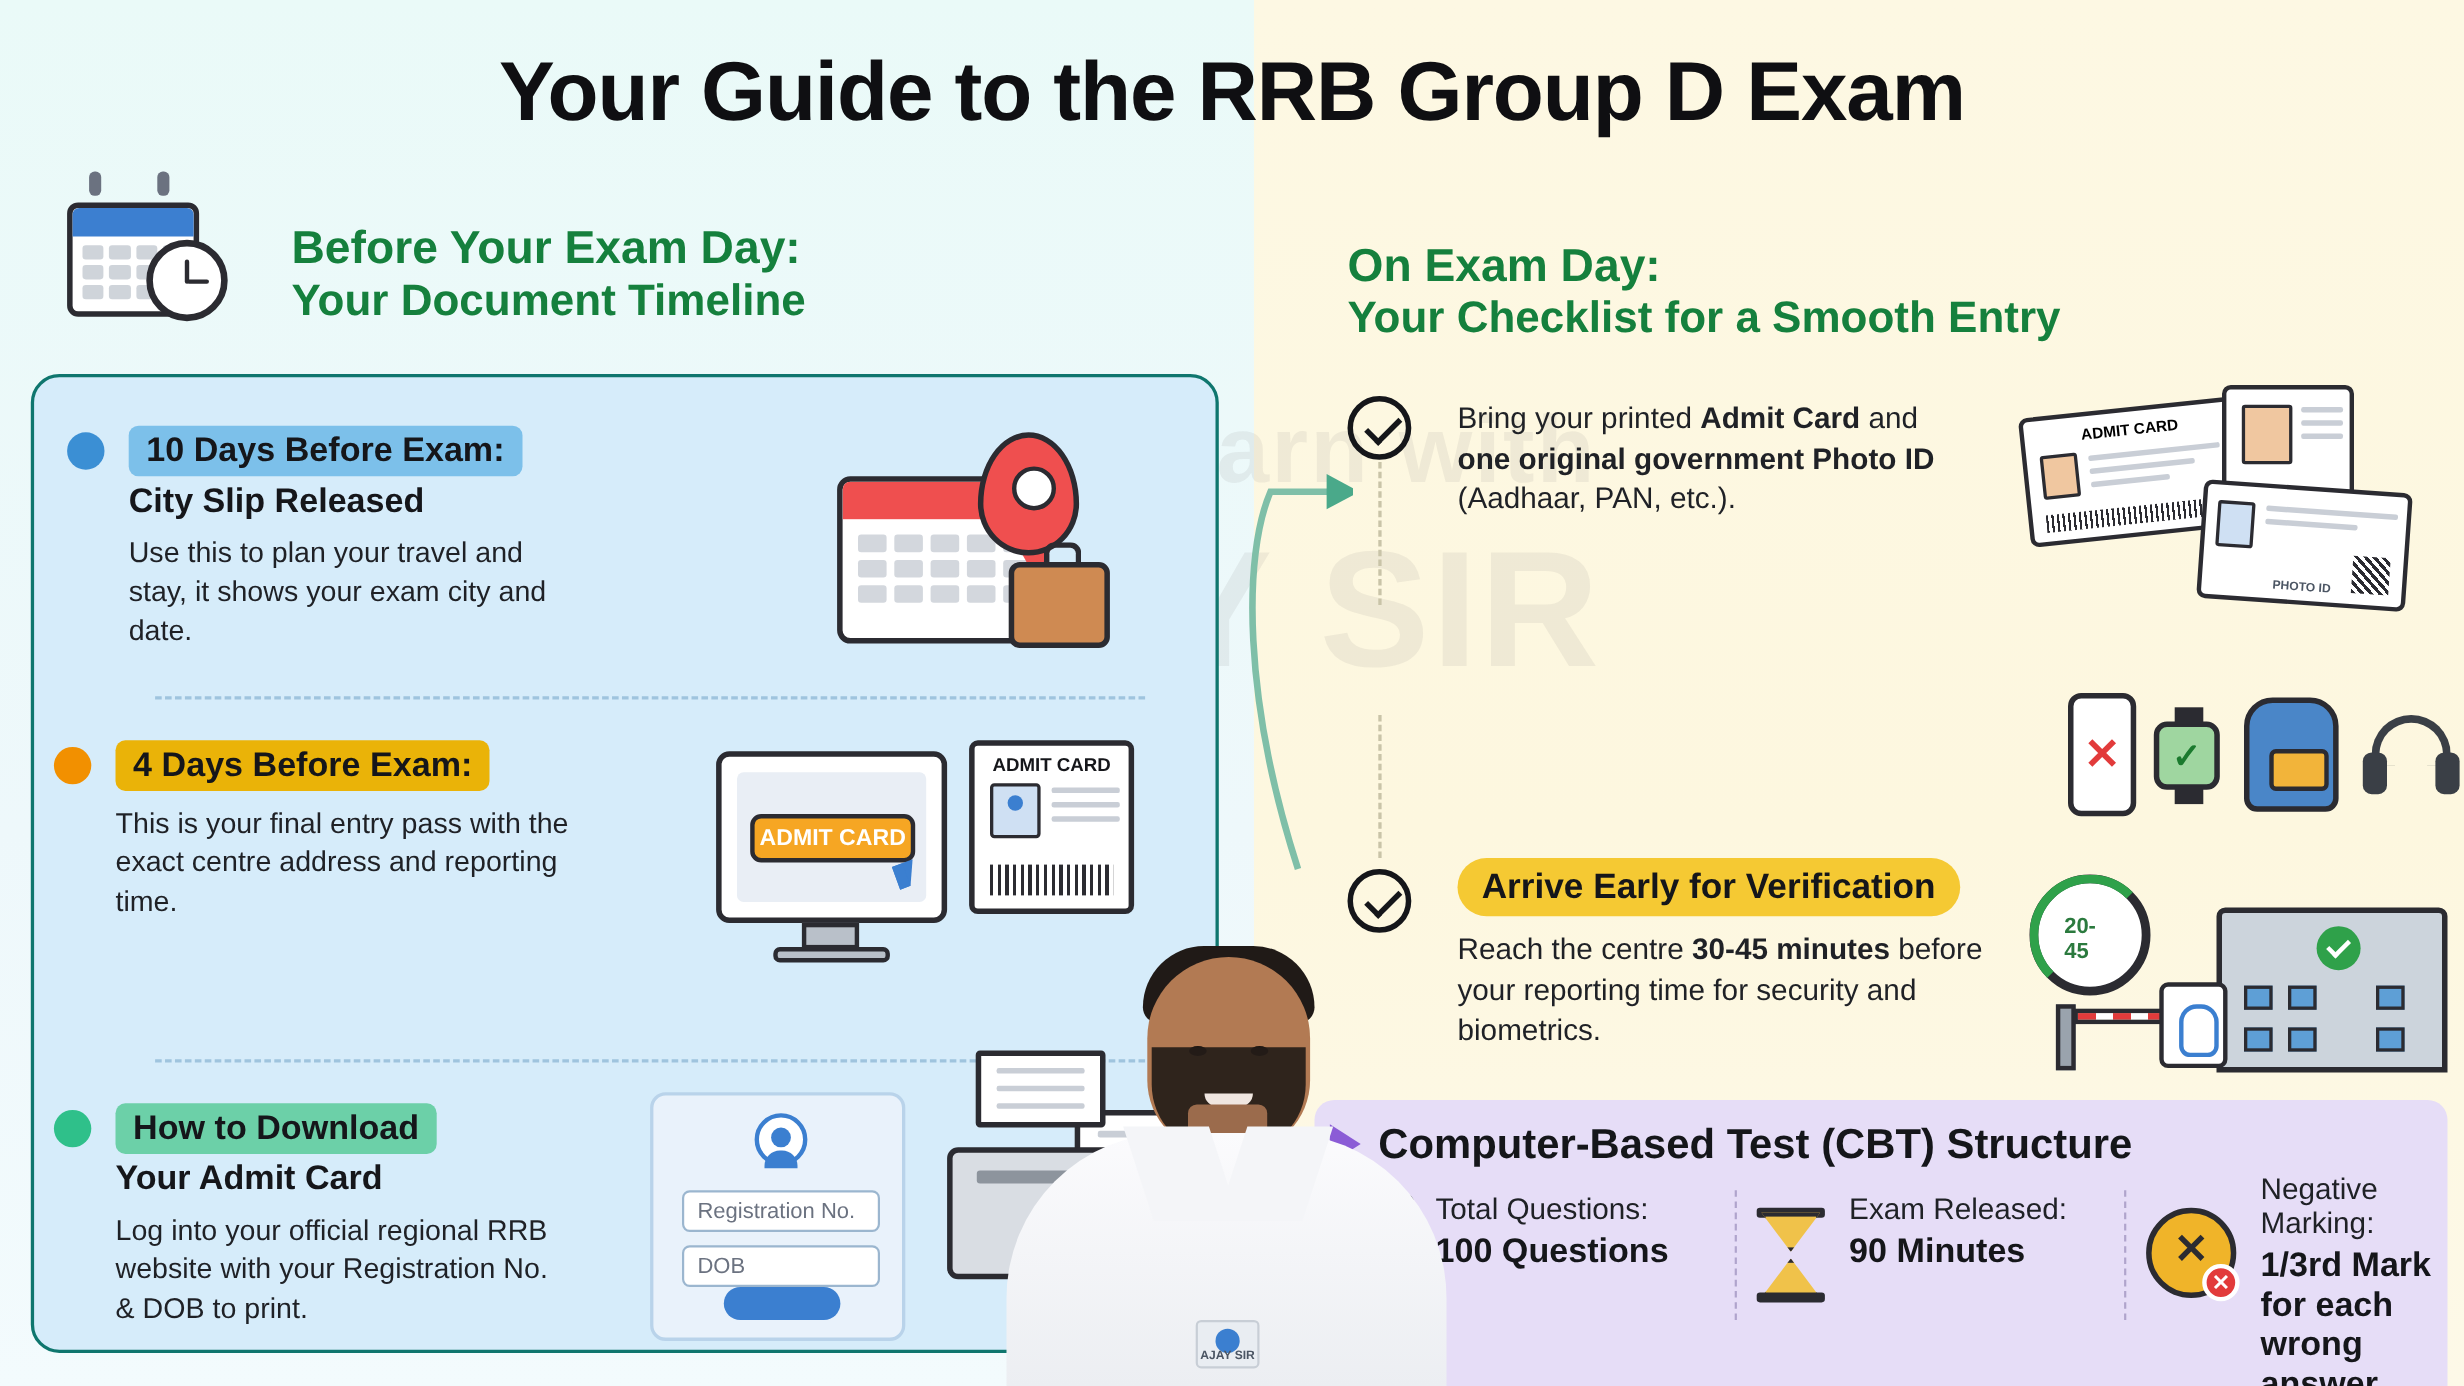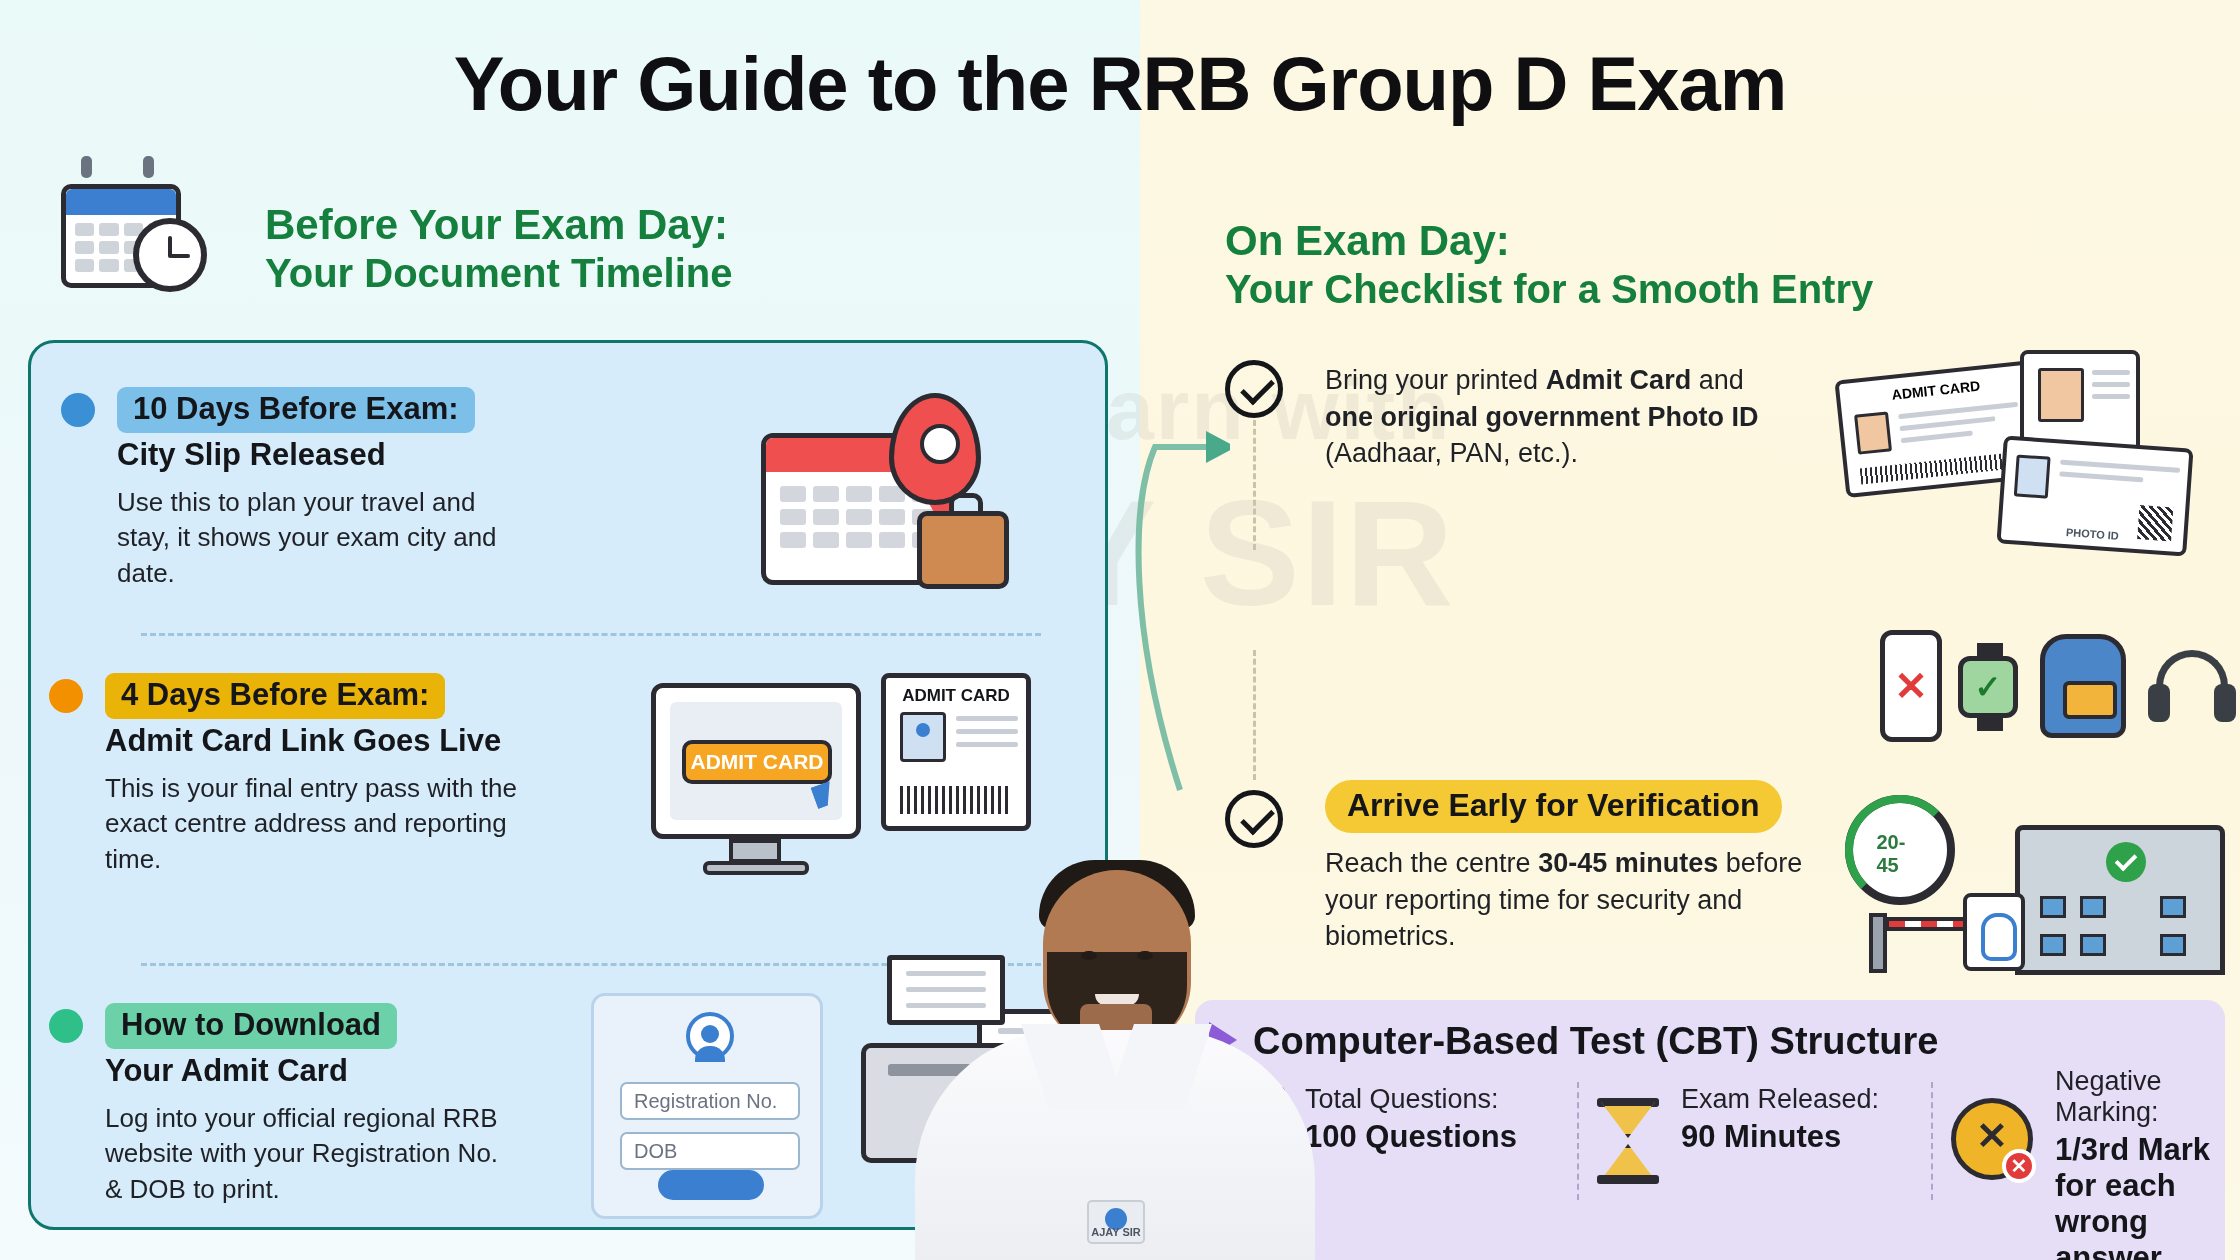--- a/index.html
+++ b/index.html
@@ -403,21 +403,20 @@
       <div class="bag-handle"></div>
       <div class="bag"></div>
     </div>
 
     <div class="divider" style="left:110px; top:290px; width:900px;"></div>
 
     <div class="tl-item" style="left:18px; top:330px; width:470px;">
       <div class="dot" style="left:0; top:6px; background:#f29000"></div>
       <div style="margin-left:56px">
         <span class="tag" style="background:#eab308">4 Days Before Exam:</span>
-        <div class="tl-sub">Admit Card Link Goes Live</div>
         <div class="tl-body">This is your final entry pass with the exact centre address and reporting time.</div>
       </div>
     </div>
 
     <div class="ill" style="left:620px; top:330px; width:400px; height:230px;">
       <div class="monitor">
         <div class="mon-screen"></div>
         <div class="mon-btn">ADMIT CARD</div>
         <div class="cursor"></div>
       </div>

